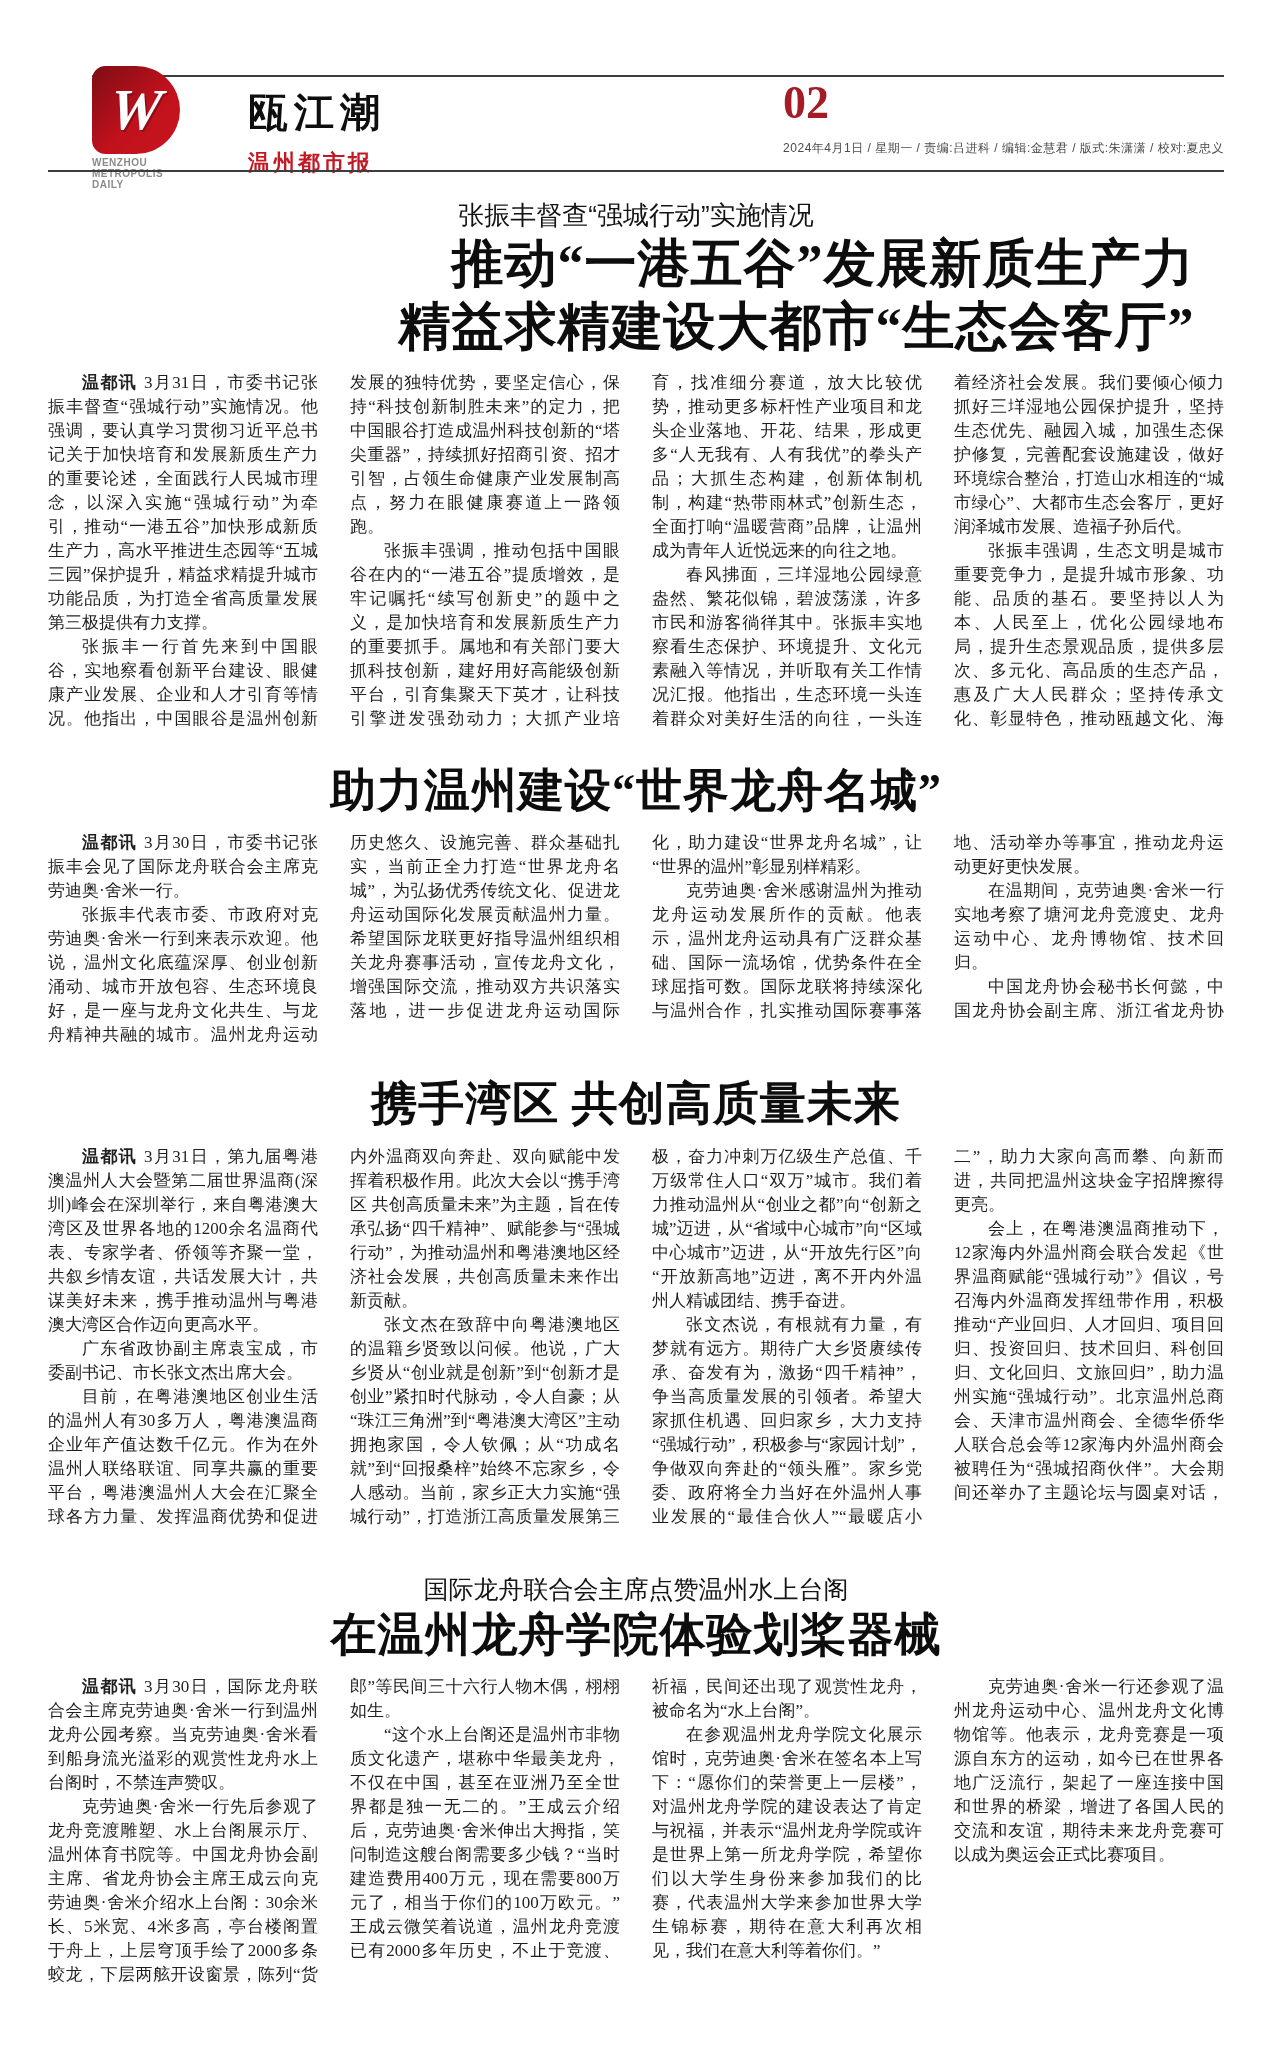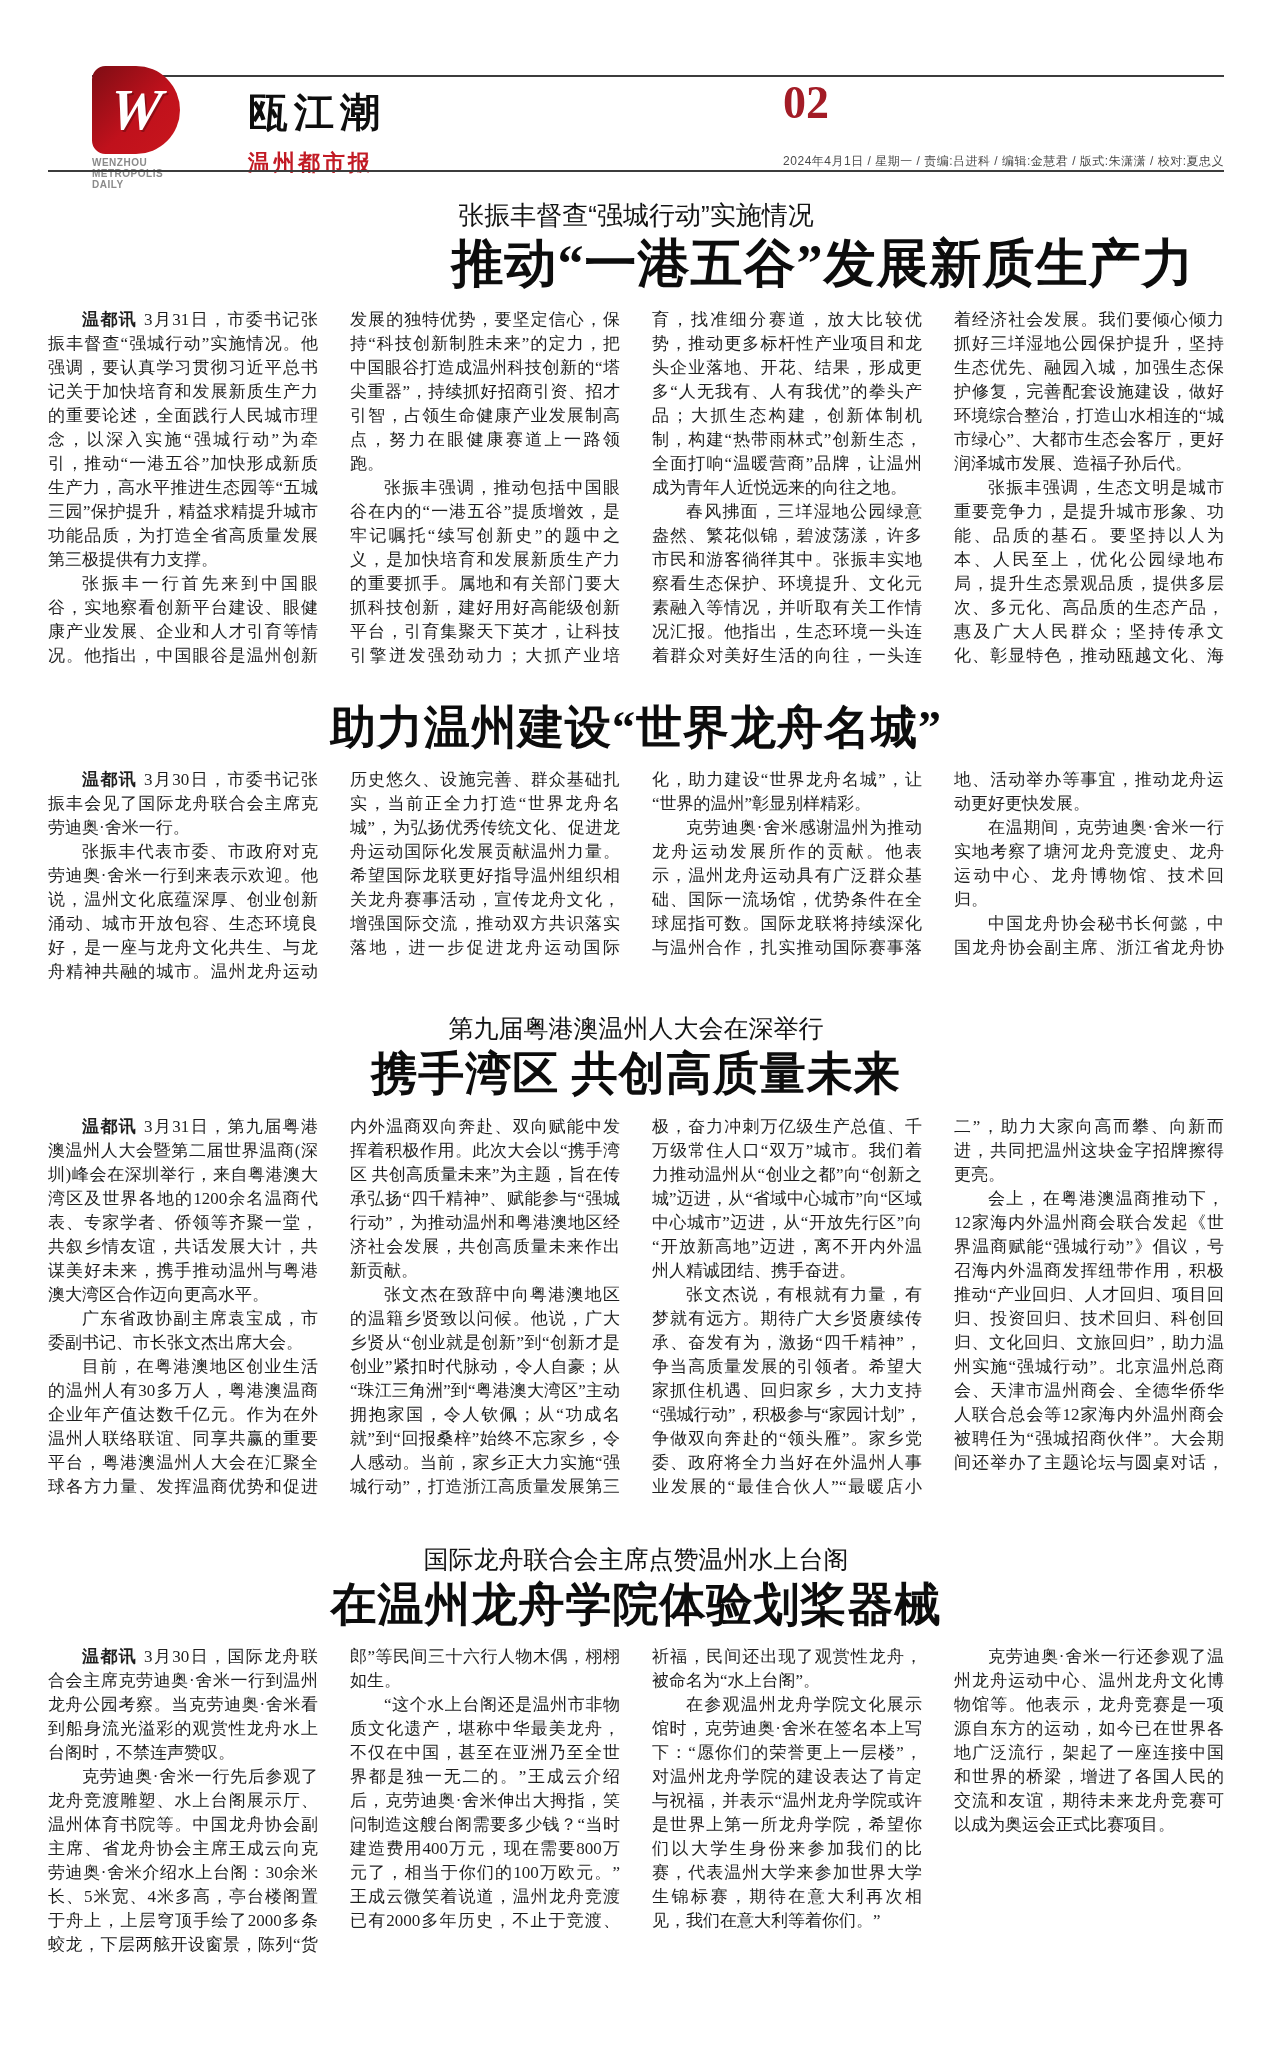--- a/index.html
+++ b/index.html
@@ -29,21 +29,21 @@
     color:#ffffff;font-family:"Liberation Serif",serif;
     font-style:italic;font-weight:bold;font-size:58px;line-height:1;
     transform:skewX(-6deg);text-shadow:2px 2px 0 rgba(0,0,0,.25);
   }
   .logo-en{margin-top:3px;font-family:"Liberation Sans",sans-serif;font-size:10px;font-weight:bold;color:#8a8a8a;line-height:11px;letter-spacing:.5px;}
   .masthead{position:absolute;left:200px;top:10px;}
   .masthead-title{font-size:40px;font-weight:700;letter-spacing:6px;color:#0e0e0e;line-height:58px;font-family:"Liberation Serif",serif;margin-top:16px;}
   .masthead-sub{margin-top:6px;font-size:22px;font-weight:900;color:#c21a24;letter-spacing:3px;font-family:"Liberation Sans",sans-serif;}
   .header-right{position:absolute;right:0;top:22px;}
   .page-num{font-size:46px;font-weight:bold;color:#a31c26;line-height:46px;font-family:"Liberation Serif",serif;}
-  .dateline{margin-top:27px;font-family:"Liberation Sans",sans-serif;font-size:12px;color:#4a4a4a;letter-spacing:.5px;}
+  .dateline{margin-top:14px;font-family:"Liberation Sans",sans-serif;font-size:12px;color:#4a4a4a;letter-spacing:.5px;}
 
   
   .article{position:relative;}
   .head-wrap{text-align:center;margin:0 auto;}
   .kicker{font-family:"Liberation Sans",sans-serif;font-weight:500;color:#141414;}
   .title{font-family:"Liberation Serif",serif;font-weight:900;color:#0d0d0d;letter-spacing:1px;}
 
   .a1{margin-top:24px;}
   .a1 .head-wrap{width:95%;}
   .a1 .kicker{font-size:26px;line-height:34px;}
@@ -103,20 +103,21 @@
         <div class="page-num">02</div>
         <div class="dateline">2024年4月1日 / 星期一 / 责编:吕进科 / 编辑:金慧君 / 版式:朱潇潇 / 校对:夏忠义</div>
       </div>
       <div class="rule-bottom"></div>
     </div>
 
     <div class="article a1">
       <div class="head-wrap">
         <div class="kicker">张振丰督查“强城行动”实施情况</div>
         <div class="title">推动“一港五谷”发展新质生产力</div>
+        <div class="title">精益求精建设大都市“生态会客厅”</div>
       </div>
       <div class="body">
         <p><span class="lead">温都讯</span><span>3月31日，市委书记张振丰督查“强城行动”实施情况。他强调，要认真学习贯彻习近平总书记关于加快培育和发展新质生产力的重要论述，全面践行人民城市理念，以深入实施“强城行动”为牵引，推动“一港五谷”加快形成新质生产力，高水平推进生态园等“五城三园”保护提升，精益求精提升城市功能品质，为打造全省高质量发展第三极提供有力支撑。</span></p>
         <p>张振丰一行首先来到中国眼谷，实地察看创新平台建设、眼健康产业发展、企业和人才引育等情况。他指出，中国眼谷是温州创新发展的独特优势，要坚定信心，保持“科技创新制胜未来”的定力，把中国眼谷打造成温州科技创新的“塔尖重器”，持续抓好招商引资、招才引智，占领生命健康产业发展制高点，努力在眼健康赛道上一路领跑。</p>
         <p>张振丰强调，推动包括中国眼谷在内的“一港五谷”提质增效，是牢记嘱托“续写创新史”的题中之义，是加快培育和发展新质生产力的重要抓手。属地和有关部门要大抓科技创新，建好用好高能级创新平台，引育集聚天下英才，让科技引擎迸发强劲动力；大抓产业培育，找准细分赛道，放大比较优势，推动更多标杆性产业项目和龙头企业落地、开花、结果，形成更多“人无我有、人有我优”的拳头产品；大抓生态构建，创新体制机制，构建“热带雨林式”创新生态，全面打响“温暖营商”品牌，让温州成为青年人近悦远来的向往之地。</p>
         <p>春风拂面，三垟湿地公园绿意盎然、繁花似锦，碧波荡漾，许多市民和游客徜徉其中。张振丰实地察看生态保护、环境提升、文化元素融入等情况，并听取有关工作情况汇报。他指出，生态环境一头连着群众对美好生活的向往，一头连着经济社会发展。我们要倾心倾力抓好三垟湿地公园保护提升，坚持生态优先、融园入城，加强生态保护修复，完善配套设施建设，做好环境综合整治，打造山水相连的“城市绿心”、大都市生态会客厅，更好润泽城市发展、造福子孙后代。</p>
         <p>张振丰强调，生态文明是城市重要竞争力，是提升城市形象、功能、品质的基石。要坚持以人为本、人民至上，优化公园绿地布局，提升生态景观品质，提供多层次、多元化、高品质的生态产品，惠及广大人民群众；坚持传承文化、彰显特色，推动瓯越文化、海丝文化、戏曲文化等融入城市建设，做到以文铸城、以文润城，在情景交融中彰显城市精神特质，精益求精建设全民共享的山水公园城市。</p>
 
       </div>
     </div>
@@ -130,21 +131,20 @@
         <p>张振丰代表市委、市政府对克劳迪奥·舍米一行到来表示欢迎。他说，温州文化底蕴深厚、创业创新涌动、城市开放包容、生态环境良好，是一座与龙舟文化共生、与龙舟精神共融的城市。温州龙舟运动历史悠久、设施完善、群众基础扎实，当前正全力打造“世界龙舟名城”，为弘扬优秀传统文化、促进龙舟运动国际化发展贡献温州力量。希望国际龙联更好指导温州组织相关龙舟赛事活动，宣传龙舟文化，增强国际交流，推动双方共识落实落地，进一步促进龙舟运动国际化，助力建设“世界龙舟名城”，让“世界的温州”彰显别样精彩。</p>
         <p>克劳迪奥·舍米感谢温州为推动龙舟运动发展所作的贡献。他表示，温州龙舟运动具有广泛群众基础、国际一流场馆，优势条件在全球屈指可数。国际龙联将持续深化与温州合作，扎实推动国际赛事落地、活动举办等事宜，推动龙舟运动更好更快发展。</p>
         <p>在温期间，克劳迪奥·舍米一行实地考察了塘河龙舟竞渡史、龙舟运动中心、龙舟博物馆、技术回归。</p>
         <p>中国龙舟协会秘书长何懿，中国龙舟协会副主席、浙江省龙舟协会主席王成云，市领导陈应许、陈宽等参加会见。</p>
 
       </div>
     </div>
 
     <div class="article a3">
       <div class="head-wrap">
-        <div class="kicker">第九届粤港澳温州人大会在深举行</div>
         <div class="title">携手湾区 共创高质量未来</div>
       </div>
       <div class="body">
         <p><span class="lead">温都讯</span><span>3月31日，第九届粤港澳温州人大会暨第二届世界温商(深圳)峰会在深圳举行，来自粤港澳大湾区及世界各地的1200余名温商代表、专家学者、侨领等齐聚一堂，共叙乡情友谊，共话发展大计，共谋美好未来，携手推动温州与粤港澳大湾区合作迈向更高水平。</span></p>
         <p>广东省政协副主席袁宝成，市委副书记、市长张文杰出席大会。</p>
         <p>目前，在粤港澳地区创业生活的温州人有30多万人，粤港澳温商企业年产值达数千亿元。作为在外温州人联络联谊、同享共赢的重要平台，粤港澳温州人大会在汇聚全球各方力量、发挥温商优势和促进内外温商双向奔赴、双向赋能中发挥着积极作用。此次大会以“携手湾区 共创高质量未来”为主题，旨在传承弘扬“四千精神”、赋能参与“强城行动”，为推动温州和粤港澳地区经济社会发展，共创高质量未来作出新贡献。</p>
         <p>张文杰在致辞中向粤港澳地区的温籍乡贤致以问候。他说，广大乡贤从“创业就是创新”到“创新才是创业”紧扣时代脉动，令人自豪；从“珠江三角洲”到“粤港澳大湾区”主动拥抱家国，令人钦佩；从“功成名就”到“回报桑梓”始终不忘家乡，令人感动。当前，家乡正大力实施“强城行动”，打造浙江高质量发展第三极，奋力冲刺万亿级生产总值、千万级常住人口“双万”城市。我们着力推动温州从“创业之都”向“创新之城”迈进，从“省域中心城市”向“区域中心城市”迈进，从“开放先行区”向“开放新高地”迈进，离不开内外温州人精诚团结、携手奋进。</p>
         <p>张文杰说，有根就有力量，有梦就有远方。期待广大乡贤赓续传承、奋发有为，激扬“四千精神”，争当高质量发展的引领者。希望大家抓住机遇、回归家乡，大力支持“强城行动”，积极参与“家园计划”，争做双向奔赴的“领头雁”。家乡党委、政府将全力当好在外温州人事业发展的“最佳合伙人”“最暖店小二”，助力大家向高而攀、向新而进，共同把温州这块金字招牌擦得更亮。</p>
         <p>会上，在粤港澳温商推动下，12家海内外温州商会联合发起《世界温商赋能“强城行动”》倡议，号召海内外温商发挥纽带作用，积极推动“产业回归、人才回归、项目回归、投资回归、技术回归、科创回归、文化回归、文旅回归”，助力温州实施“强城行动”。北京温州总商会、天津市温州商会、全德华侨华人联合总会等12家海内外温州商会被聘任为“强城招商伙伴”。大会期间还举办了主题论坛与圆桌对话，助力深化两地互动合作，推动新质生产力与社会经济高质量发展。</p>
 

